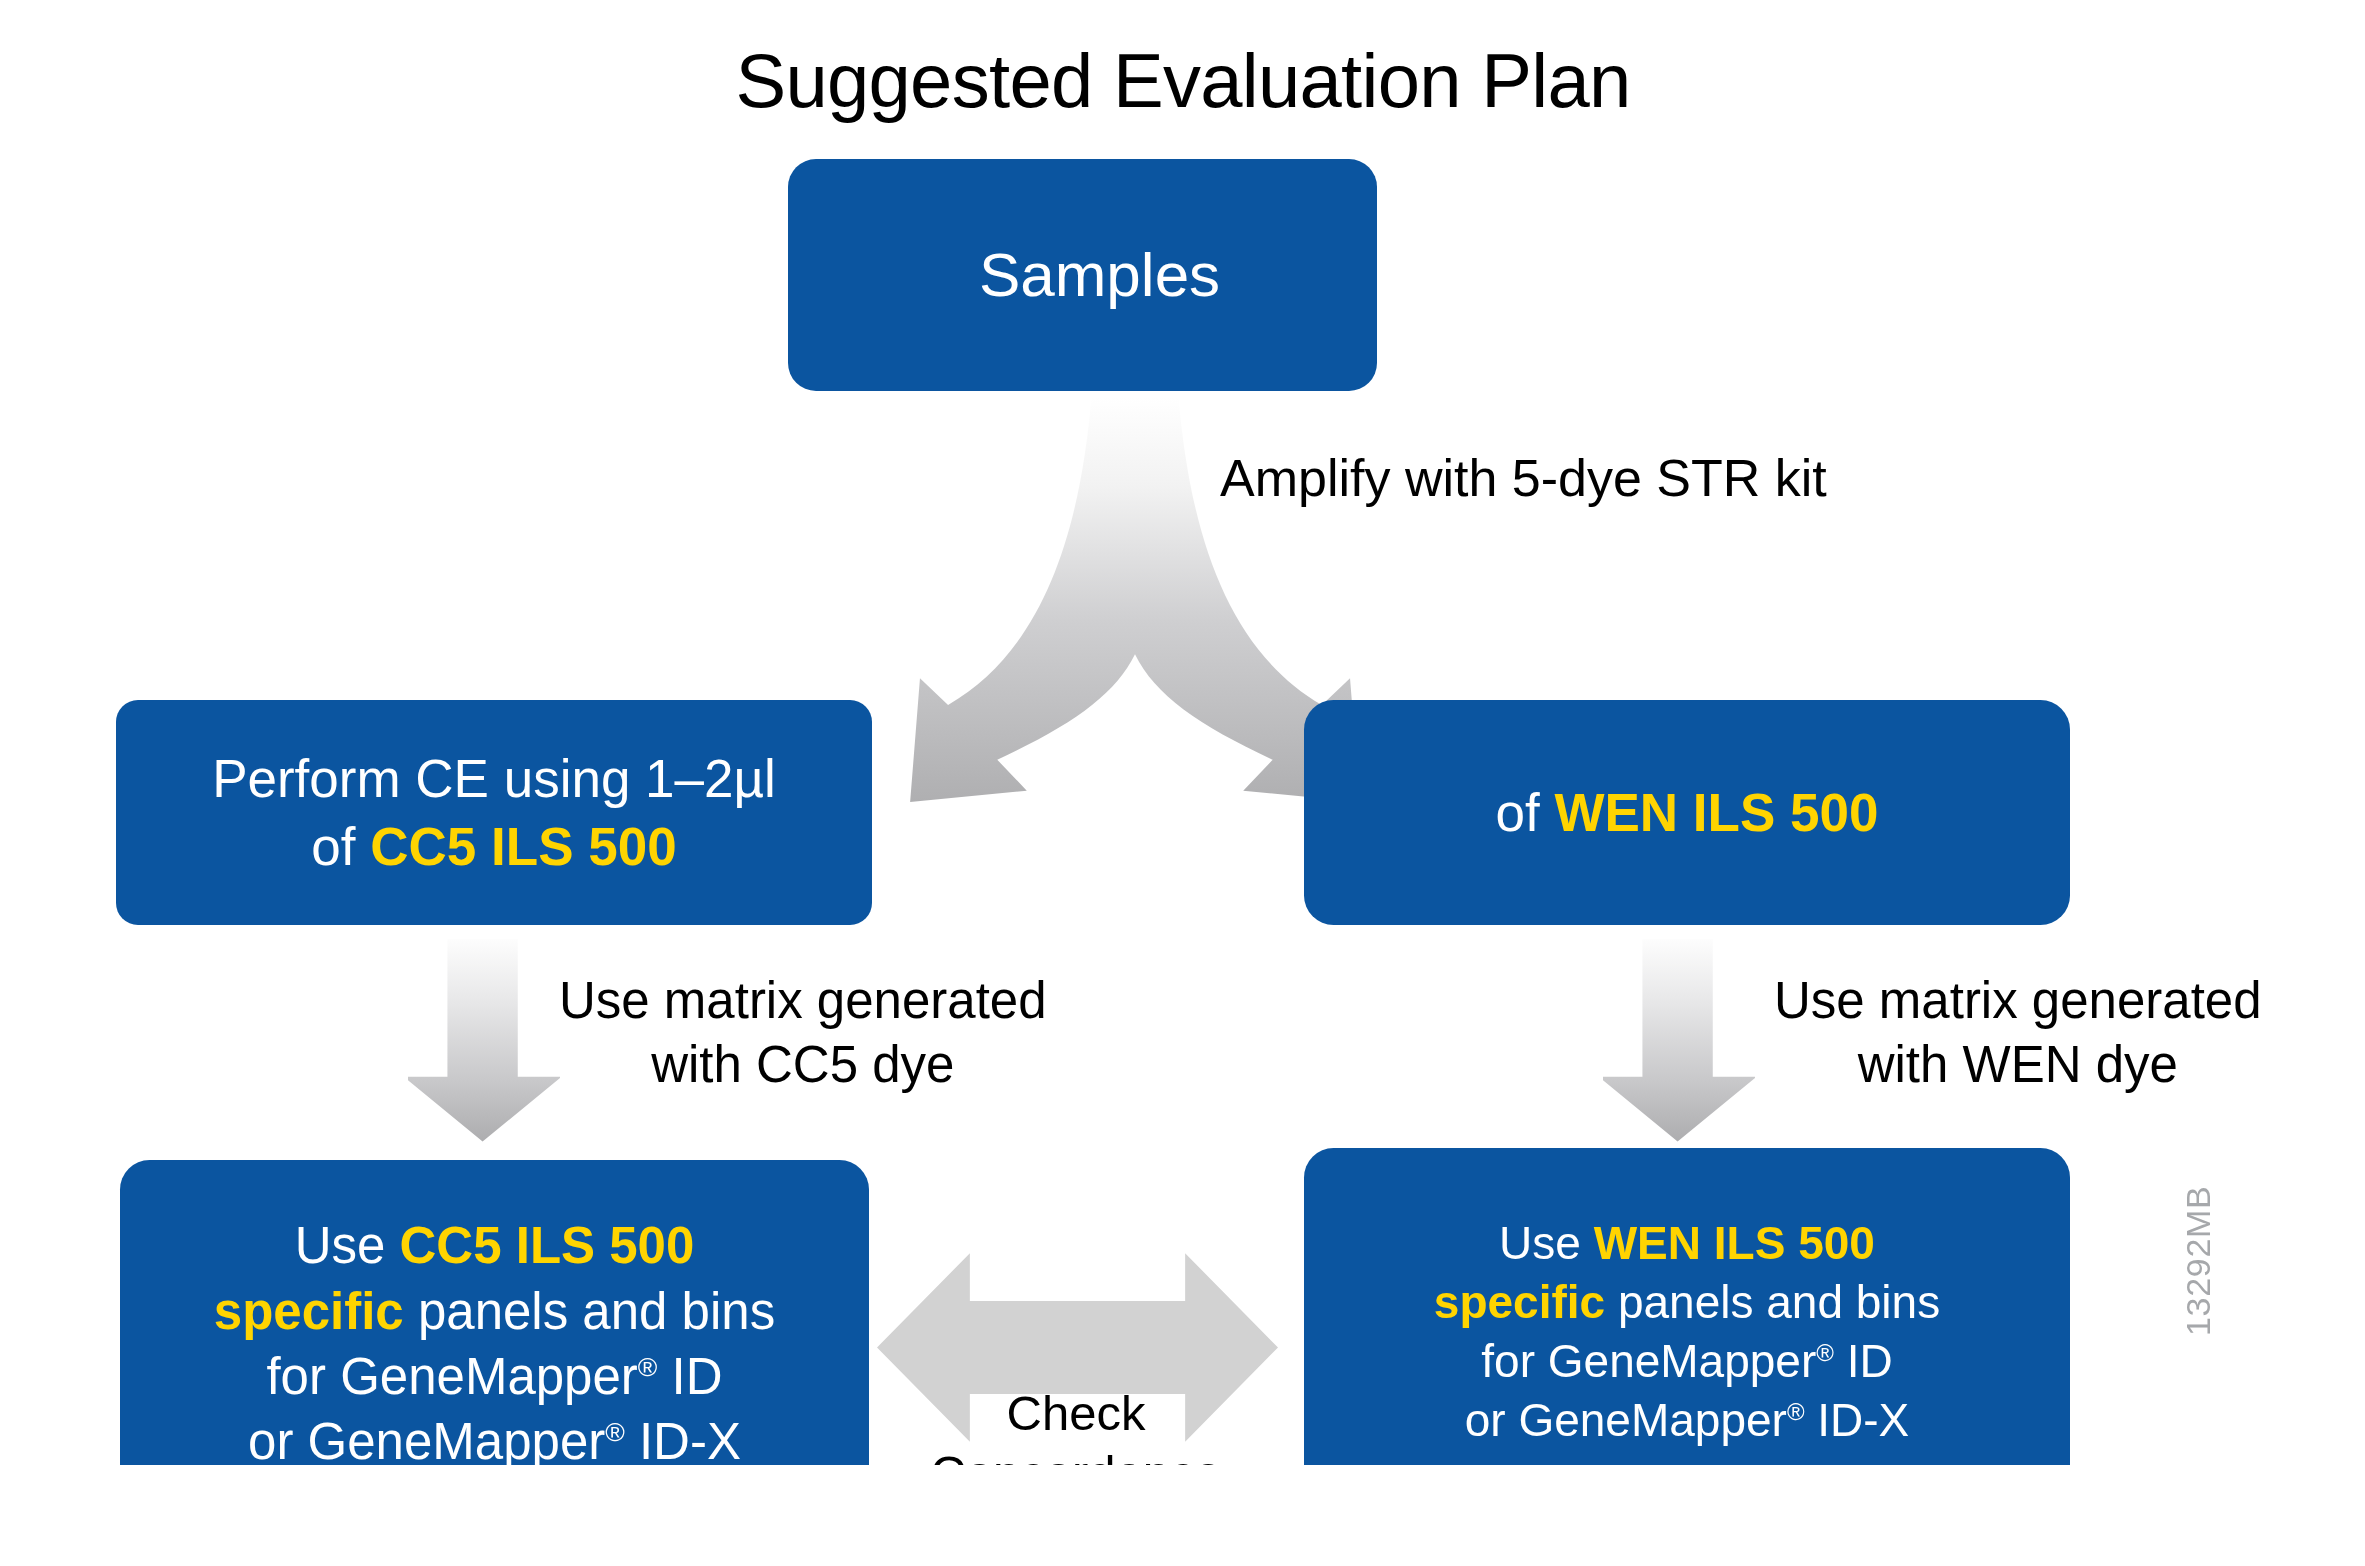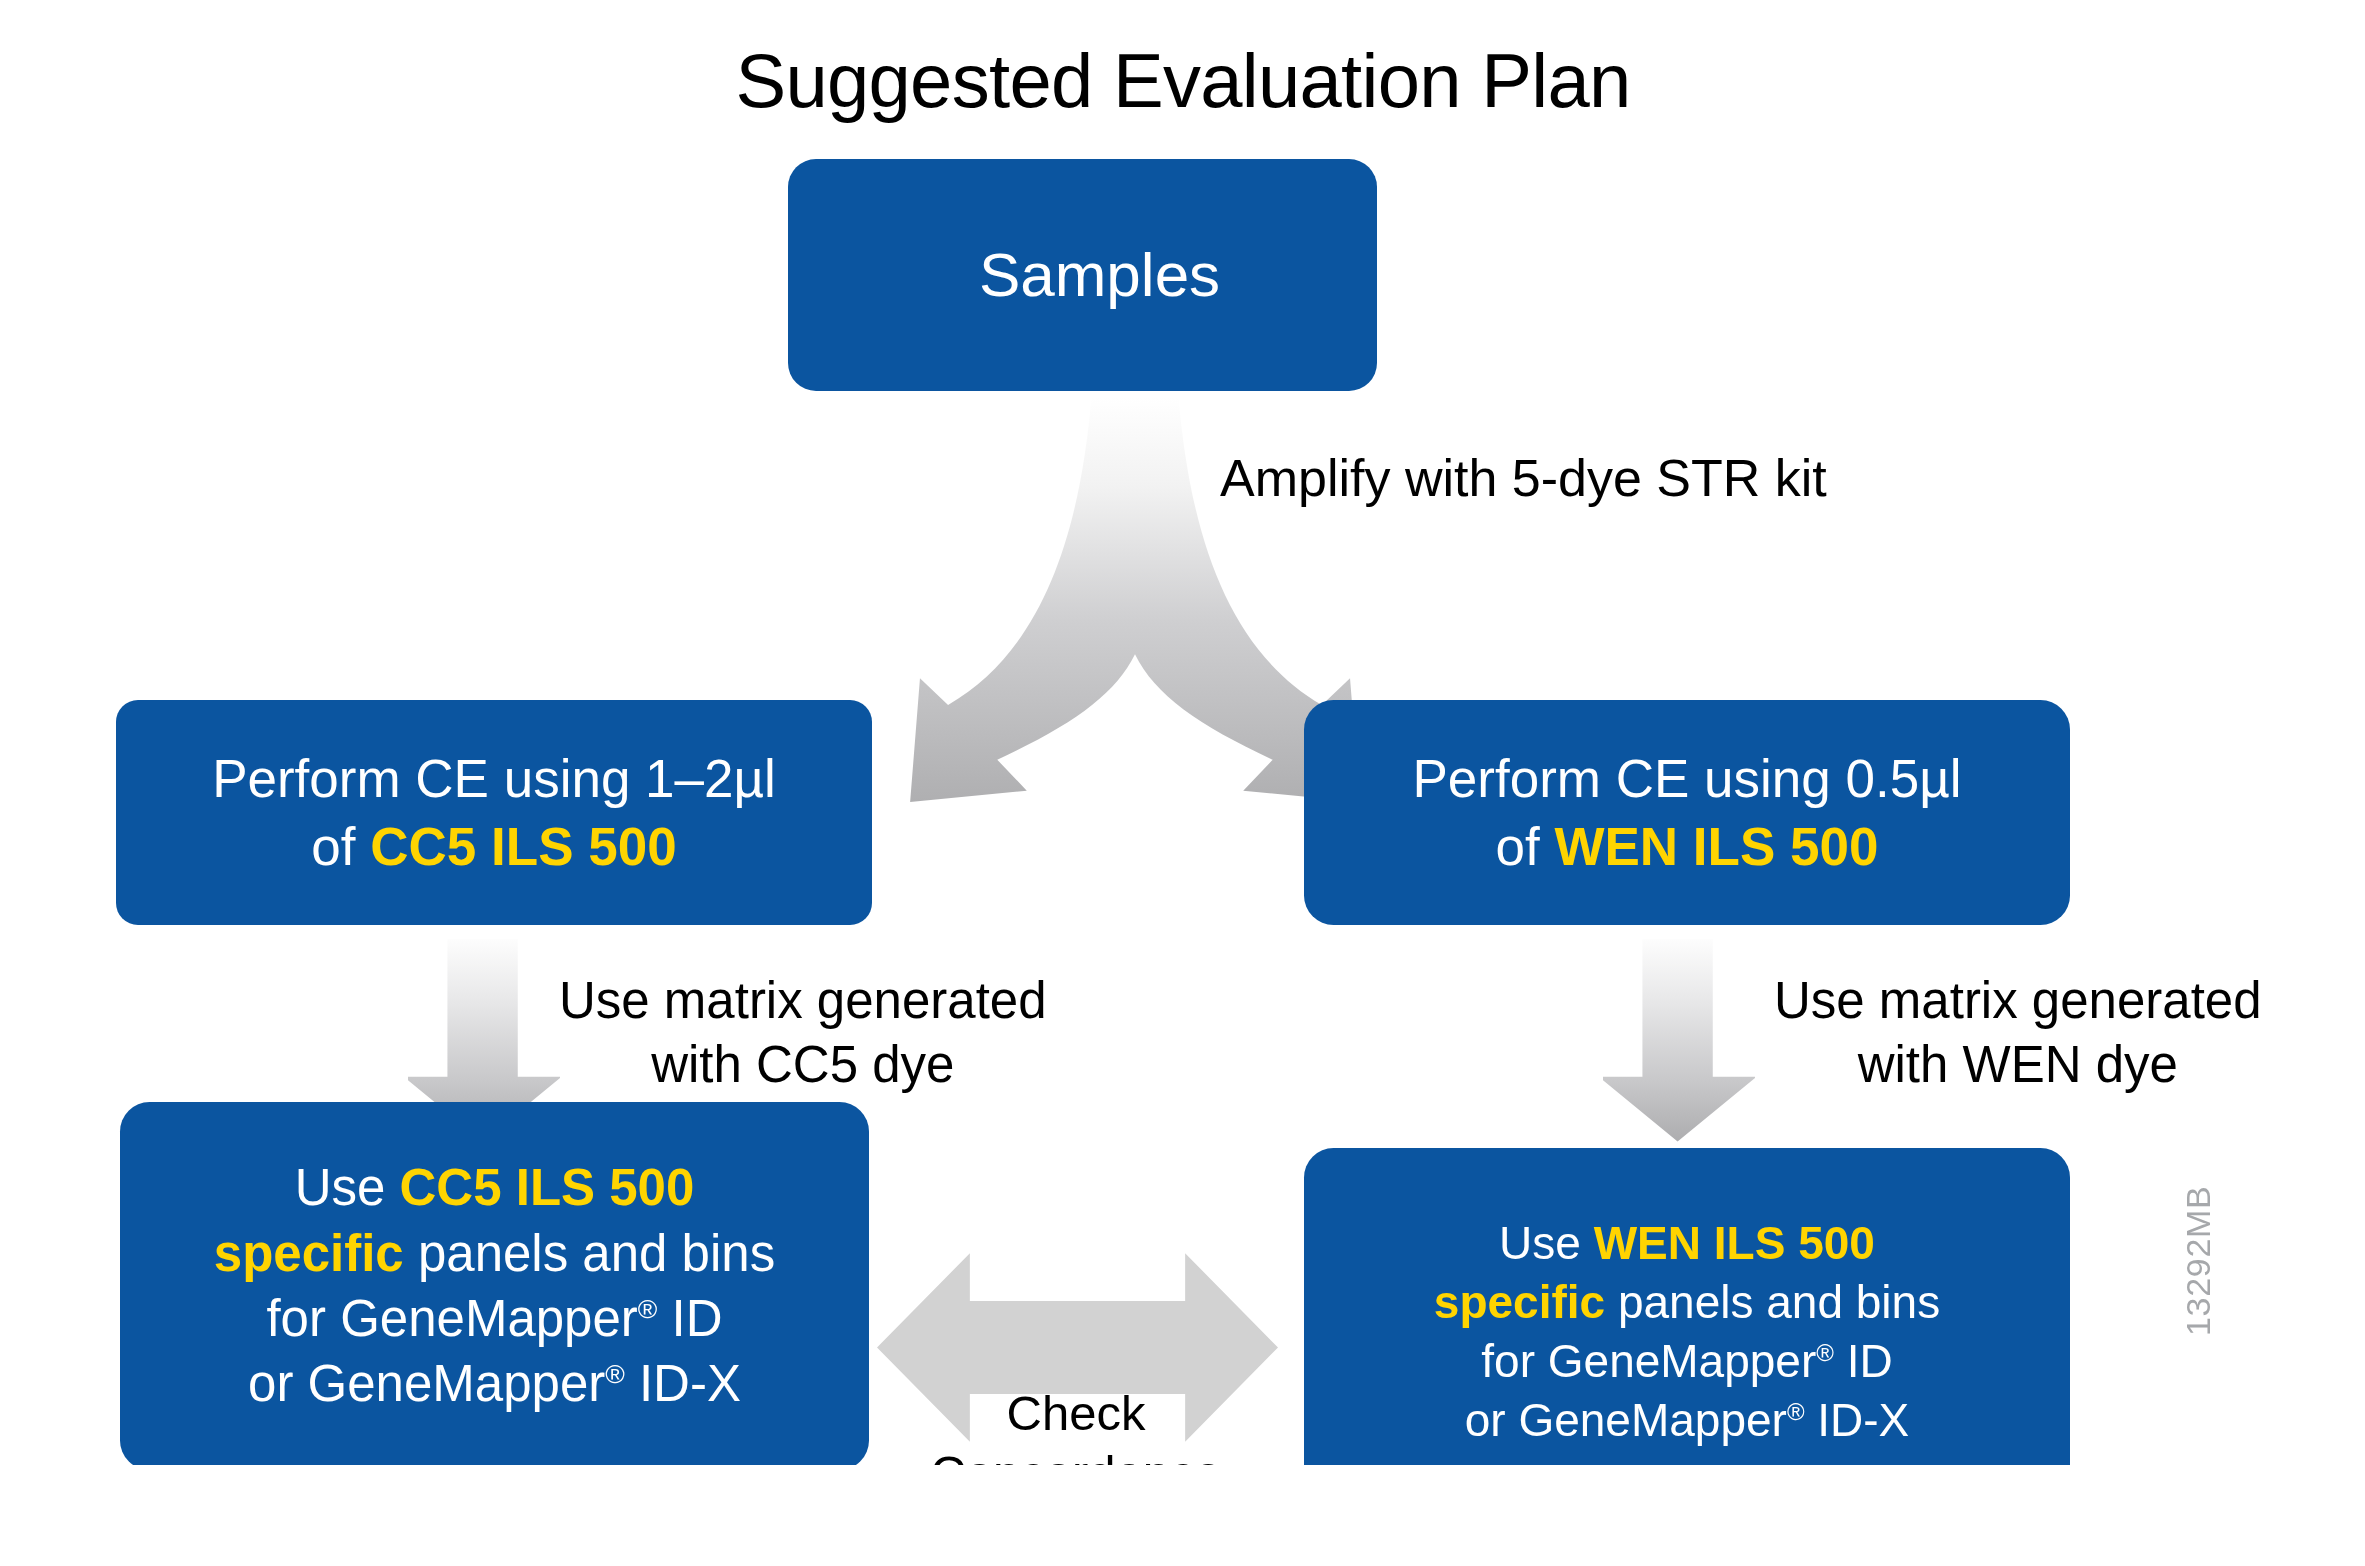--- a/index.html
+++ b/index.html
@@ -69,21 +69,21 @@
     font-size: 53px;
     border-radius: 22px;
   }
   #node-ce-right {
     left: 1304px; top: 700px;
     width: 766px; height: 225px;
     font-size: 53px;
     border-radius: 29.5px;
   }
   #node-panels-left {
-    left: 120px; top: 1102px;
+    left: 120px; top: 1160px;
     width: 749px; height: 368px;
     font-size: 51px;
     border-radius: 29.5px;
   }
   #node-panels-right {
     left: 1304px; top: 1148px;
     width: 766px; height: 368px;
     font-size: 46px;
     border-radius: 29.5px;
   }
@@ -172,21 +172,20 @@
 
   <div class="node" id="node-ce-left">
     <div class="inner">
       <div>Perform CE using 1–2µl</div>
       <div><span>of </span><span class="hl">CC5 ILS 500</span></div>
     </div>
   </div>
 
   <div class="node" id="node-ce-right">
     <div class="inner">
-      <div>Perform CE using 0.5µl</div>
       <div><span>of </span><span class="hl">WEN ILS 500</span></div>
     </div>
   </div>
 
   <svg id="arrow-down-left" class="arrow-svg" viewBox="0 0 216 300">
     <defs>
       <linearGradient id="gradDownL" x1="0" y1="0" x2="0" y2="1">
         <stop offset="0%" stop-color="#FDFDFD"></stop>
         <stop offset="30%" stop-color="#E8E8E9"></stop>
         <stop offset="70%" stop-color="#C8C8CA"></stop>

